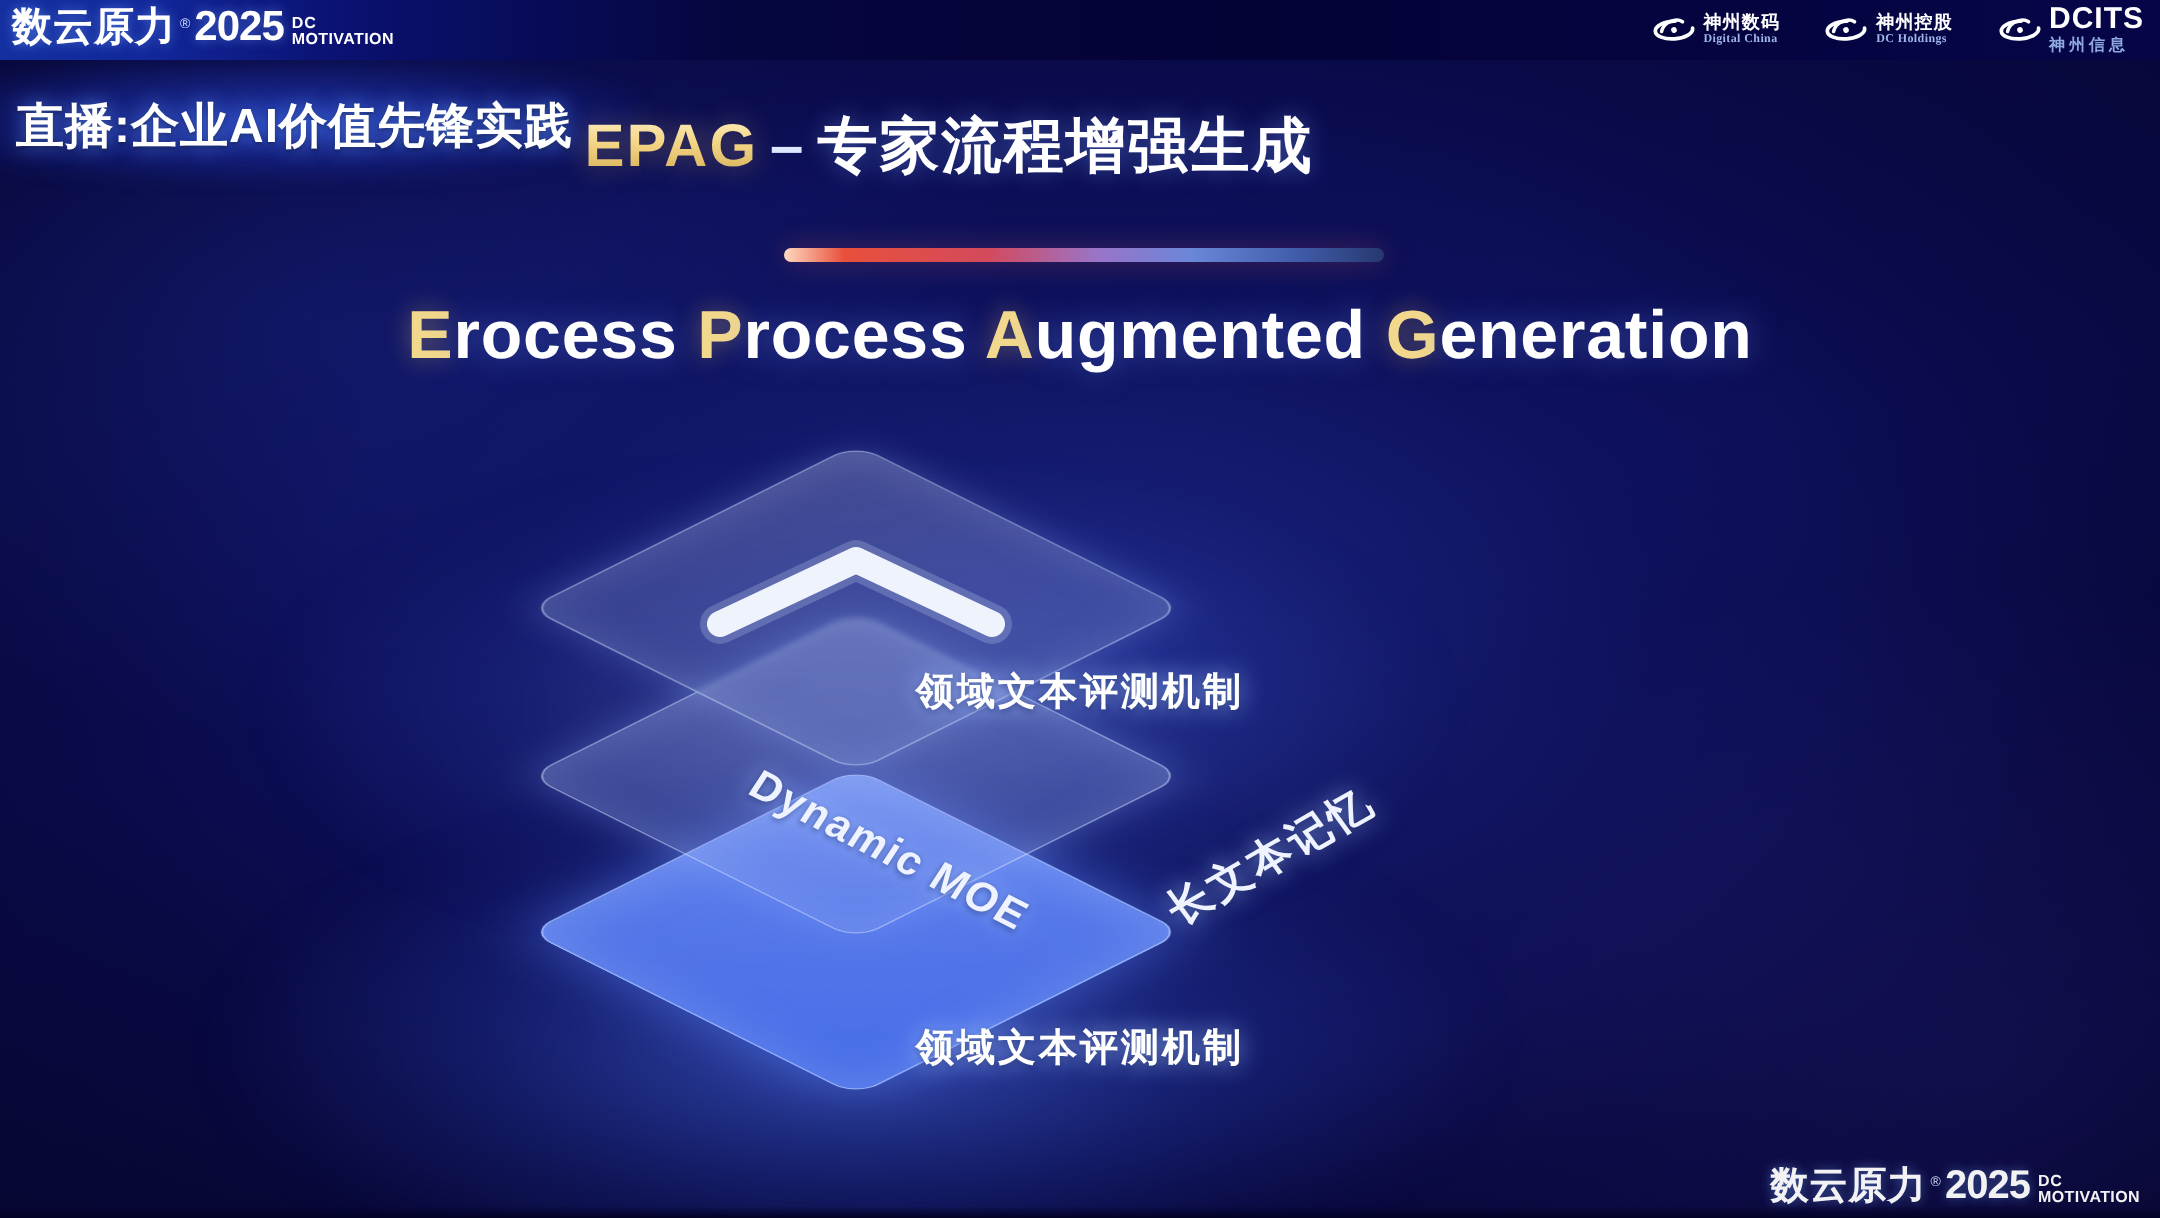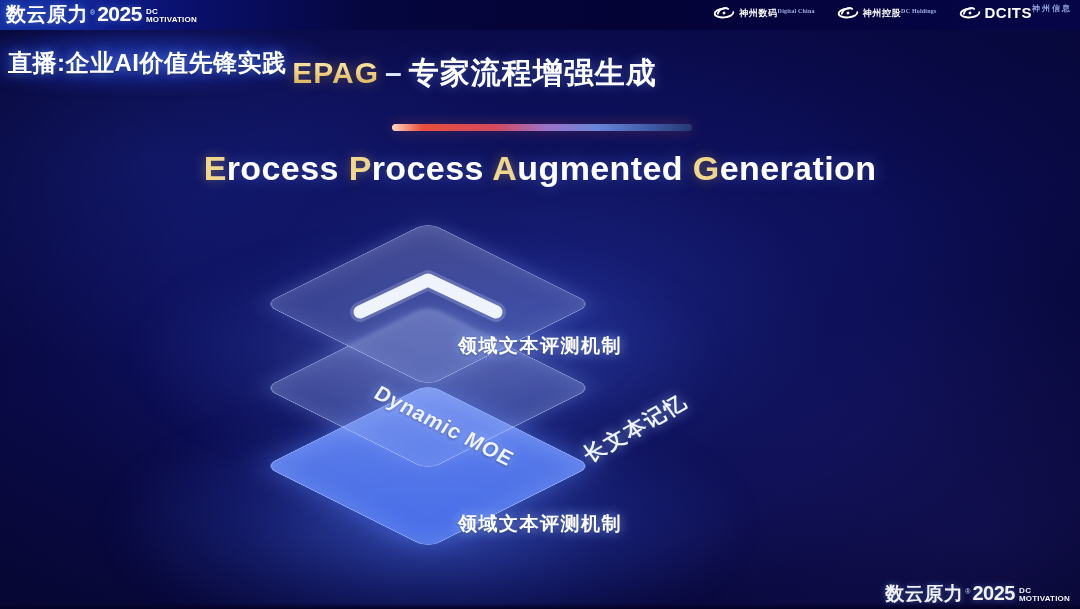--- a/index.html
+++ b/index.html
@@ -46,21 +46,21 @@
   .hdr-brand{ position:absolute; left:6px; top:3px; }
   .hdr-brand .brand-cn{ font-size:20px; }
   .hdr-brand .brand-year{ font-size:21px; }
 
   
   .partners{
     position:absolute; right:8px; top:2px; display:flex; align-items:center; gap:22px;
   }
   .plogo{ display:flex; align-items:center; gap:4px; }
   .pmark{ width:22px; height:22px; flex:0 0 22px; }
-  .ptxt{ display:flex; flex-direction:row; line-height:1.12; }
+  .ptxt{ display:flex; flex-direction:column; line-height:1.12; }
   .ptxt .cn{ font-size:9px; font-weight:800; color:#fff; letter-spacing:.6px; }
   .ptxt .en{ font-size:6px; font-weight:700; color:#9fb6e8; letter-spacing:.2px;font-family:Liberation Serif, serif; }
   .ptxt.big .cn{ font-size:15px; letter-spacing:.5px; }
   .ptxt.big .en{ font-size:8px; color:#8fa8e0; letter-spacing:2px; }
 
   
   .liveline{
     position:absolute; left:8px; top:47px; z-index:12;
     font-size:24px; font-weight:800; color:#fff; letter-spacing:.5px;
     text-shadow:0 0 10px rgba(90,140,255,.75), 0 1px 2px rgba(0,0,0,.5);

